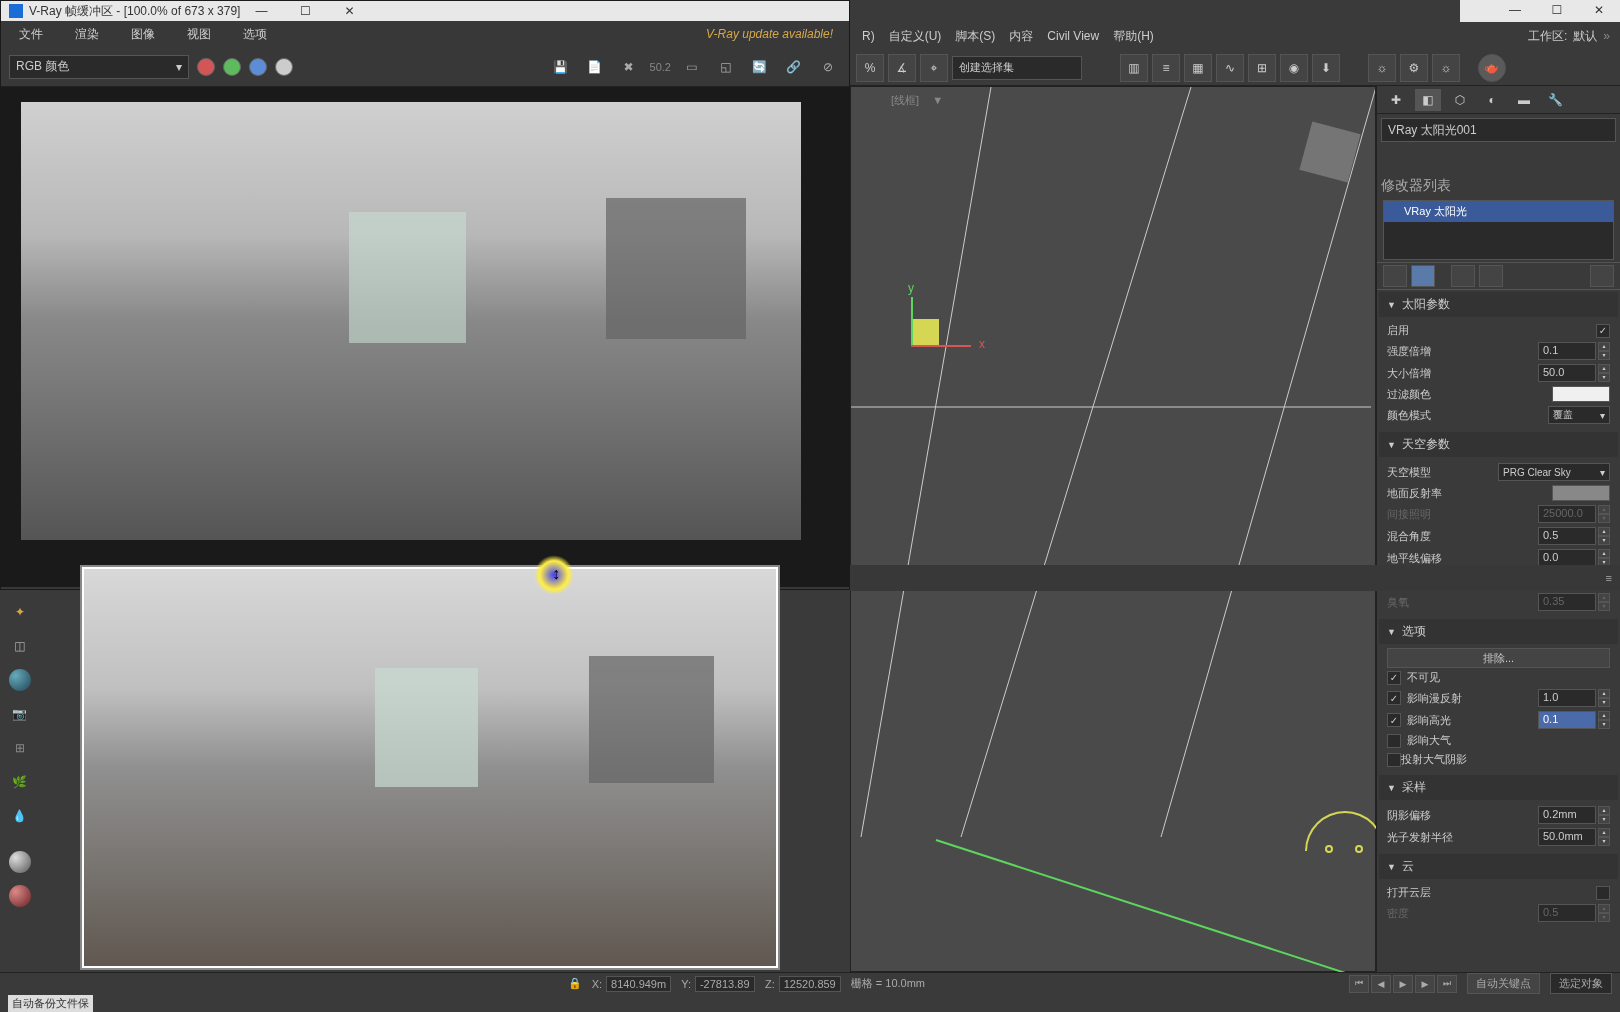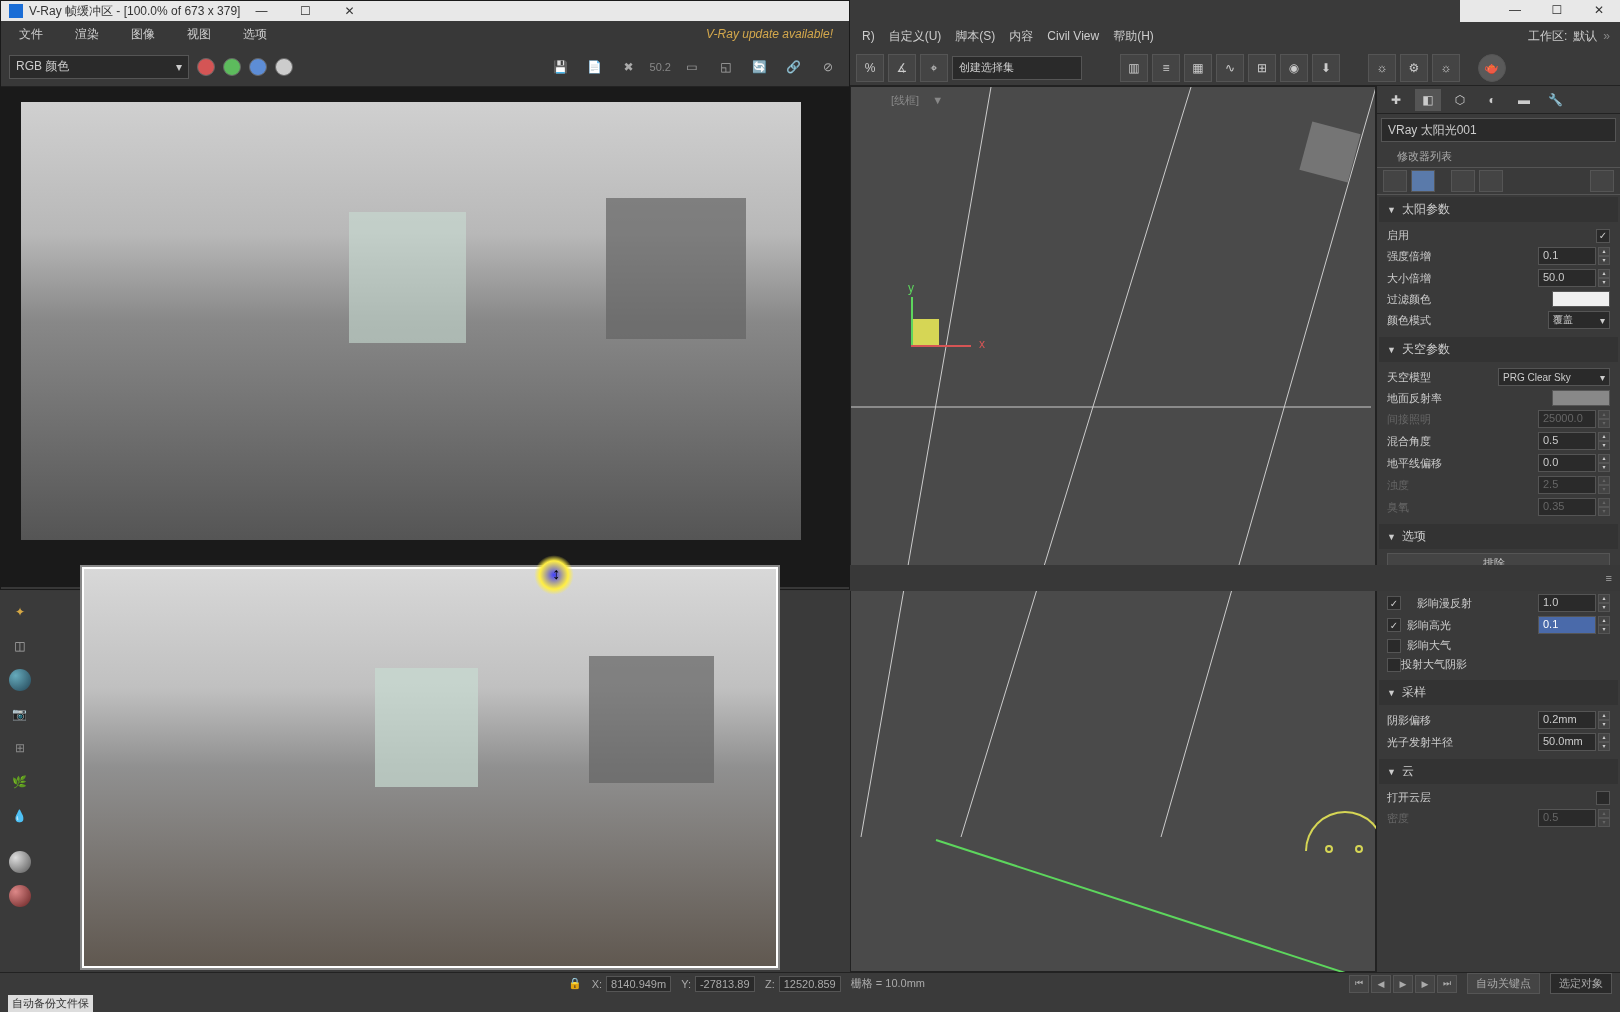--- a/index.html
+++ b/index.html
@@ -72,21 +72,21 @@
 .lt-sphere { width: 22px; height: 22px; border-radius: 50%; }
 
 
 .info-strip { position: absolute; left: 40px; right: 0; top: 565px; height: 26px; background: #383838; display: flex; align-items: center; padding: 0 8px; gap: 8px; color: #aaa; font-size: 11px; z-index: 50; }
 
 
 .right-panel { position: absolute; top: 86px; right: 0; width: 244px; bottom: 40px; background: #3a3a3a; border-left: 1px solid #222; display: flex; flex-direction: column; overflow: hidden; }
 .rp-tabs { height: 28px; display: flex; align-items: center; gap: 6px; padding: 0 6px; border-bottom: 1px solid #222; }
 .rp-tab { width: 26px; height: 22px; display: flex; align-items: center; justify-content: center; cursor: pointer; }
 .rp-name { height: 24px; background: #2a2a2a; margin: 4px; padding: 3px 6px; border: 1px solid #555; font-size: 12px; }
-.rp-mod-label { padding: 3px 20px; color: #aaa; font-size: 11px; }
+.rp-mod-label { padding: 3px 4px; color: #aaa; font-size: 14px; margin-top: 28px; }
 .rp-mod-list { height: 60px; margin: 2px 6px; background: #2a2a2a; border: 1px solid #555; }
 .rp-mod-item { padding: 3px 20px; background: #3a5a9a; color: #fff; font-size: 11px; }
 .rp-mod-btns { height: 28px; display: flex; align-items: center; gap: 4px; padding: 0 6px; border-top: 1px solid #555; border-bottom: 1px solid #555; }
 .rp-mb { width: 24px; height: 22px; background: #444; border: 1px solid #555; }
 .rp-mb.active { background: #5a7aaa; }
 .rp-rollouts { flex: 1; overflow-y: auto; padding: 2px; }
 .rollout { margin-bottom: 2px; }
 .rollout-head { background: #333; padding: 4px 8px; display: flex; align-items: center; gap: 6px; cursor: pointer; font-size: 12px; }
 .rollout-arrow { font-size: 9px; }
 .rollout-body { padding: 4px 8px; }
@@ -209,20 +209,23 @@
     <div class="rp-tabs">
       <div class="rp-tab">✚</div>
       <div class="rp-tab" style="background:#555">◧</div>
       <div class="rp-tab">⬡</div>
       <div class="rp-tab">◐</div>
       <div class="rp-tab">▬</div>
       <div class="rp-tab">🔧</div>
     </div>
     <div class="rp-name">VRay 太阳光001</div>
     <div class="rp-mod-label">修改器列表</div>
+    <div class="rp-mod-list">
+      <div class="rp-mod-item">VRay 太阳光</div>
+    </div>
     <div class="rp-mod-btns">
       <div class="rp-mb"></div>
       <div class="rp-mb active"></div>
       <div style="width:8px"></div>
       <div class="rp-mb"></div>
       <div class="rp-mb"></div>
       <div style="flex:1"></div>
       <div class="rp-mb"></div>
     </div>
 
@@ -334,21 +337,21 @@
             <span>选项</span>
           </div>
         <div class="rollout-body">
           <div class="exclude-btn">排除...</div>
           <div class="param-row">
               <div class="param-check">✓</div>
               <span class="param-label" style="margin-left:6px">不可见</span>
             </div>
           <div class="param-row">
               <div class="param-check">✓</div>
-              <span class="param-label" style="margin-left:16px">影响漫反射</span>
+              <span class="param-label" style="margin-left:6px">影响漫反射</span>
               <div class="param-input">1.0</div>
               <div class="param-spinner">
                 <div class="spin-up">▴</div>
                 <div class="spin-down">▾</div>
               </div>
             </div>
           <div class="param-row">
               <div class="param-check">✓</div>
               <span class="param-label" style="margin-left:6px">影响高光</span>
               <div class="param-input selected">0.1</div>

